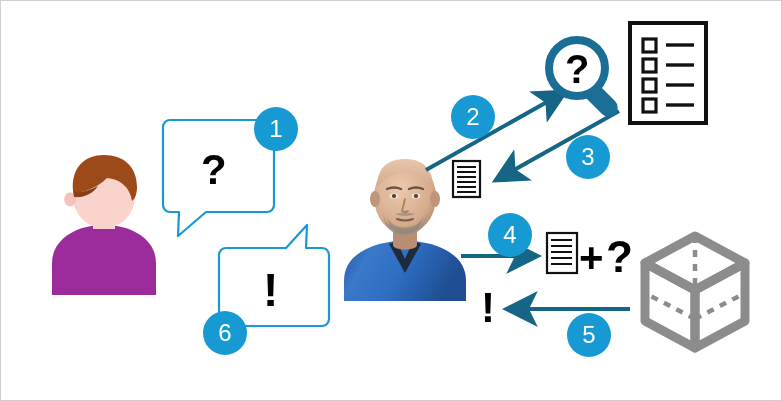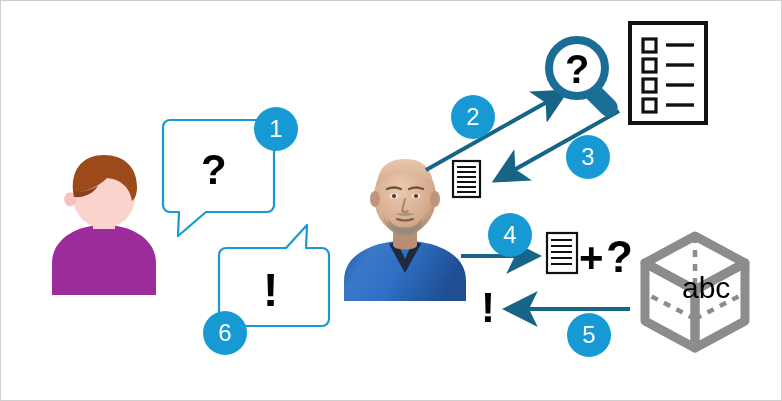--- a/index.html
+++ b/index.html
@@ -232,21 +232,20 @@
     <div class="glyph" style="left:262px; top:266px; font-size:46px;">!</div>
 
     <div class="glyph" style="left:564px; top:48px; font-size:40px;">?</div>
 
     <div class="glyph" style="left:578px; top:236px; font-size:42px;">+</div>
 
     <div class="glyph" style="left:605px; top:234px; font-size:44px;">?</div>
 
     <div class="glyph" style="left:480px; top:286px; font-size:42px;">!</div>
 
-    <div class="glyph" style="left:681px; top:272px; font-size:30px; font-weight:normal;">abc</div>
 
     <div class="badge" style="left:253px; top:106px; width:44px; height:44px; background:#1799d3; font-size:24px;">
       <span>1</span>
     </div>
 
     <div class="badge" style="left:450px; top:94px; width:44px; height:44px; background:#1799d3; font-size:24px;">
       <span>2</span>
     </div>
 
     <div class="badge" style="left:565px; top:134px; width:44px; height:44px; background:#1799d3; font-size:24px;">

